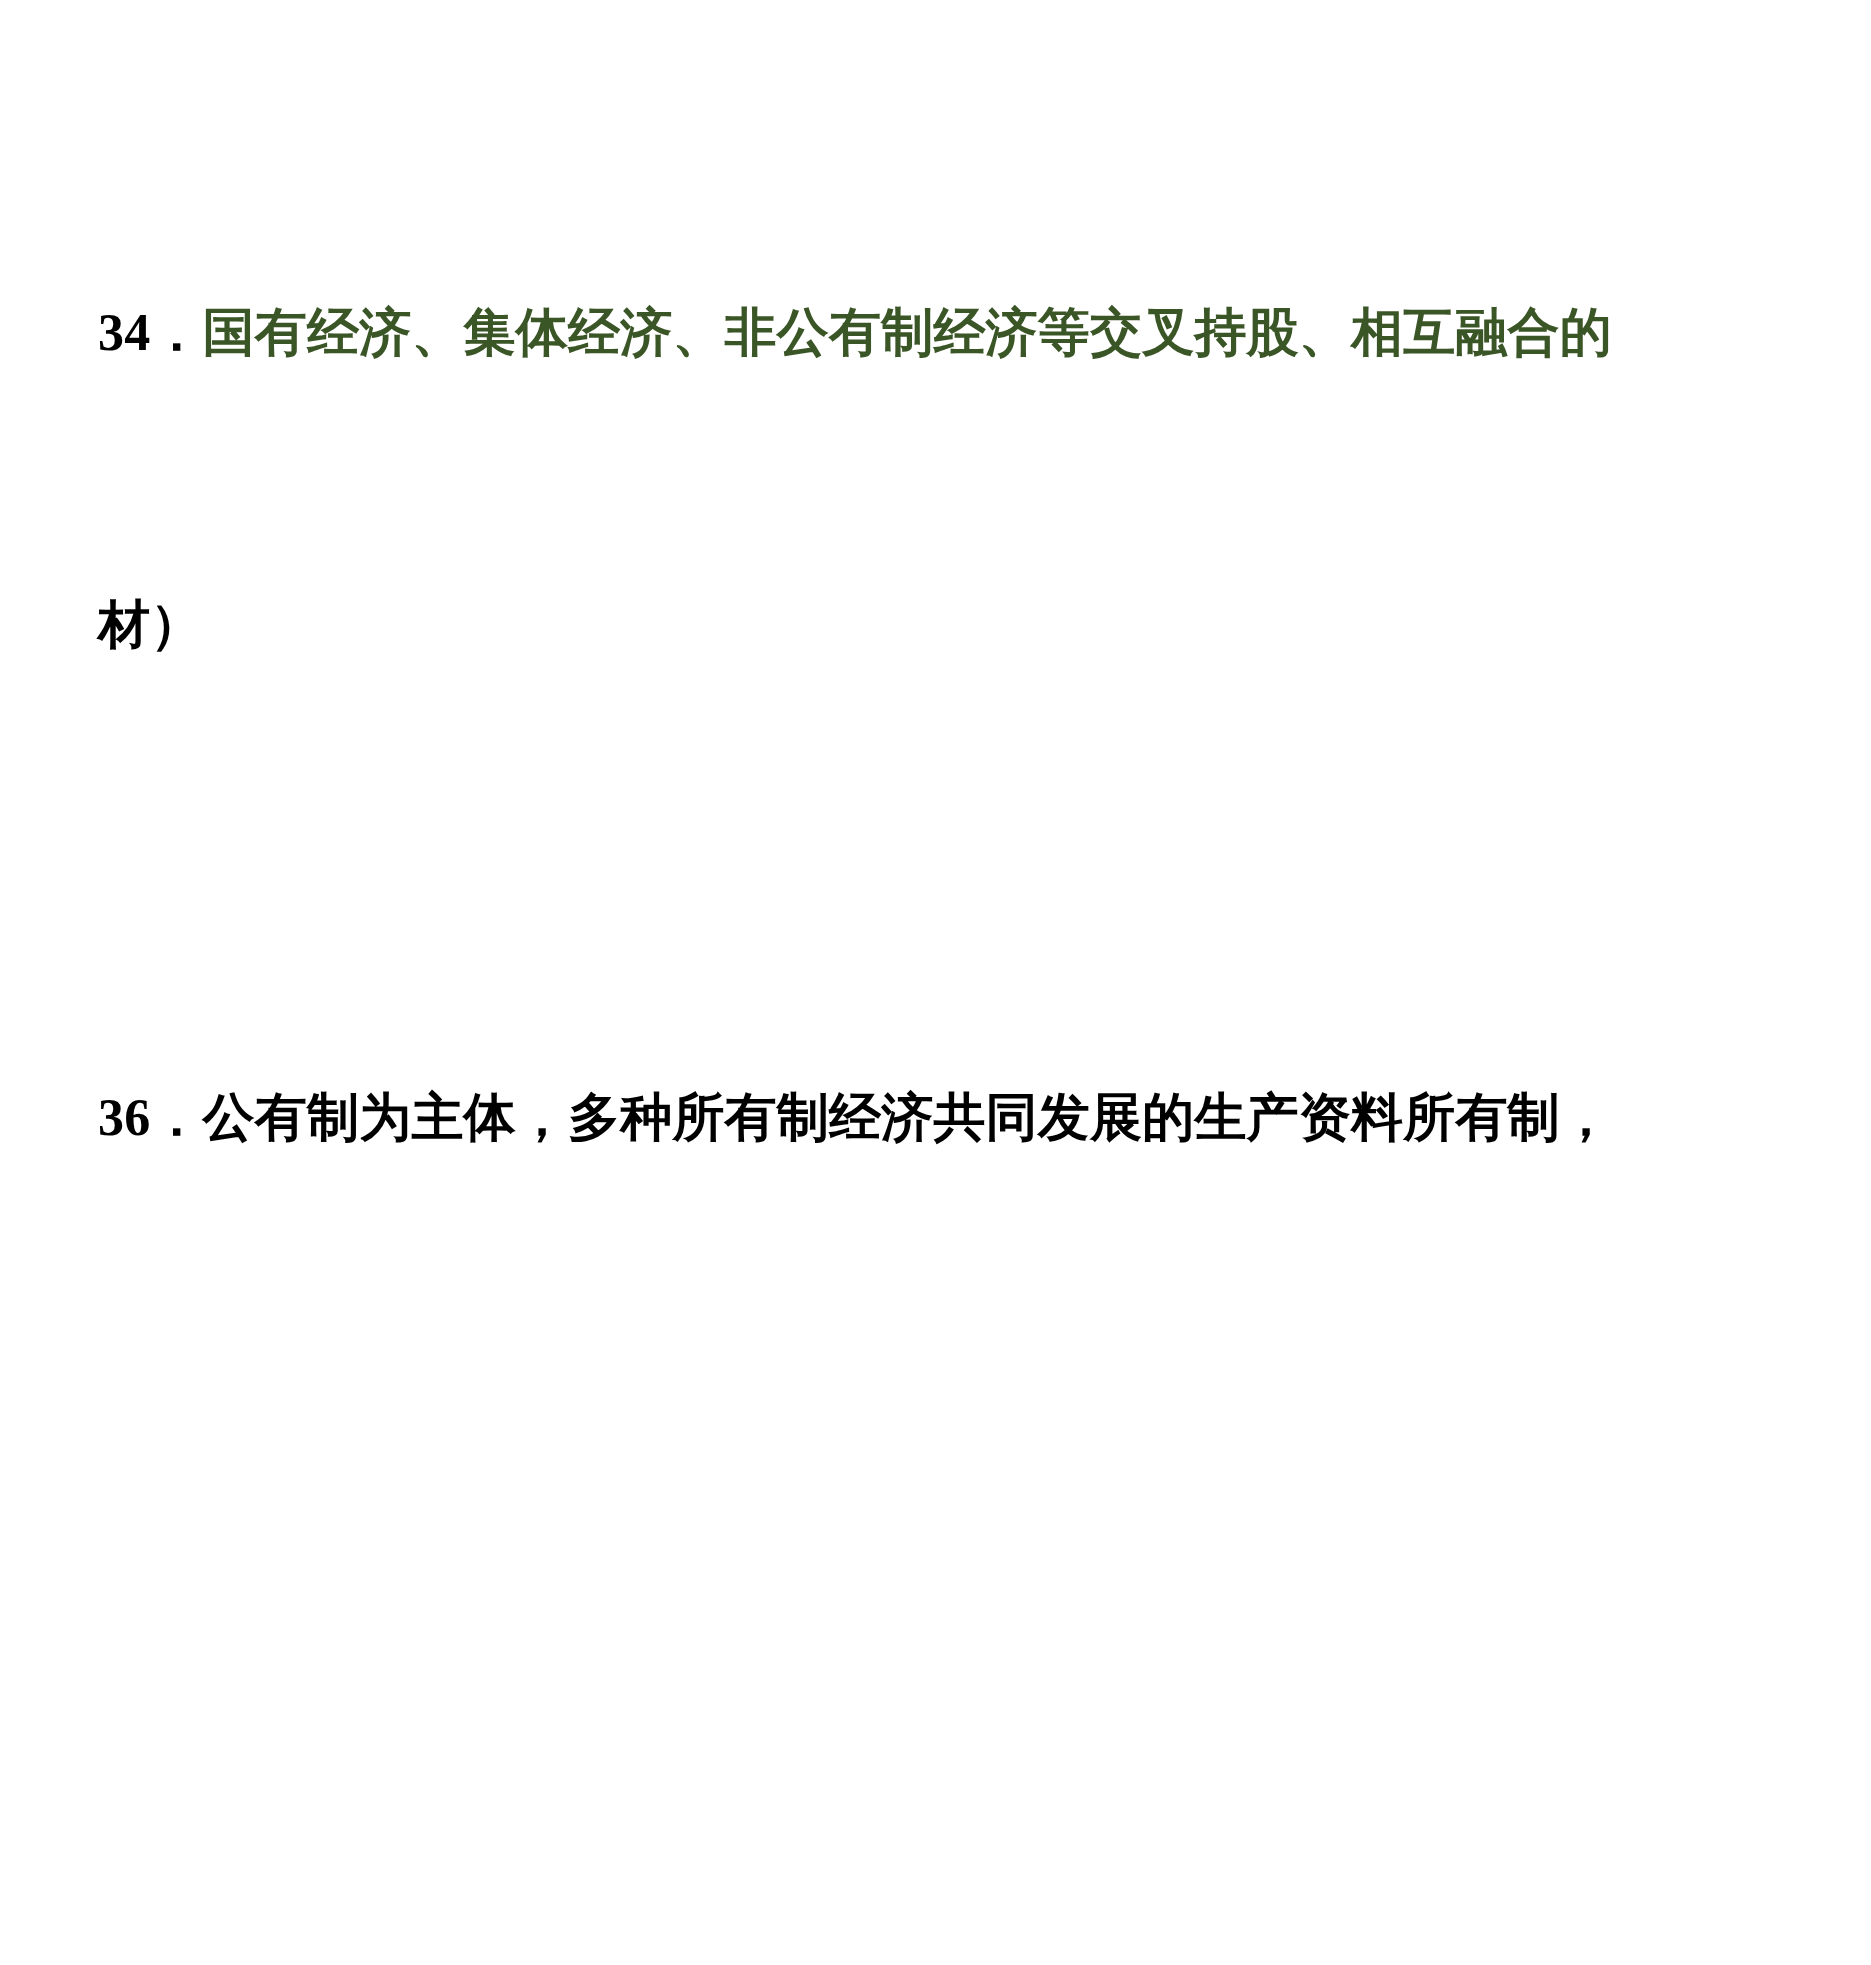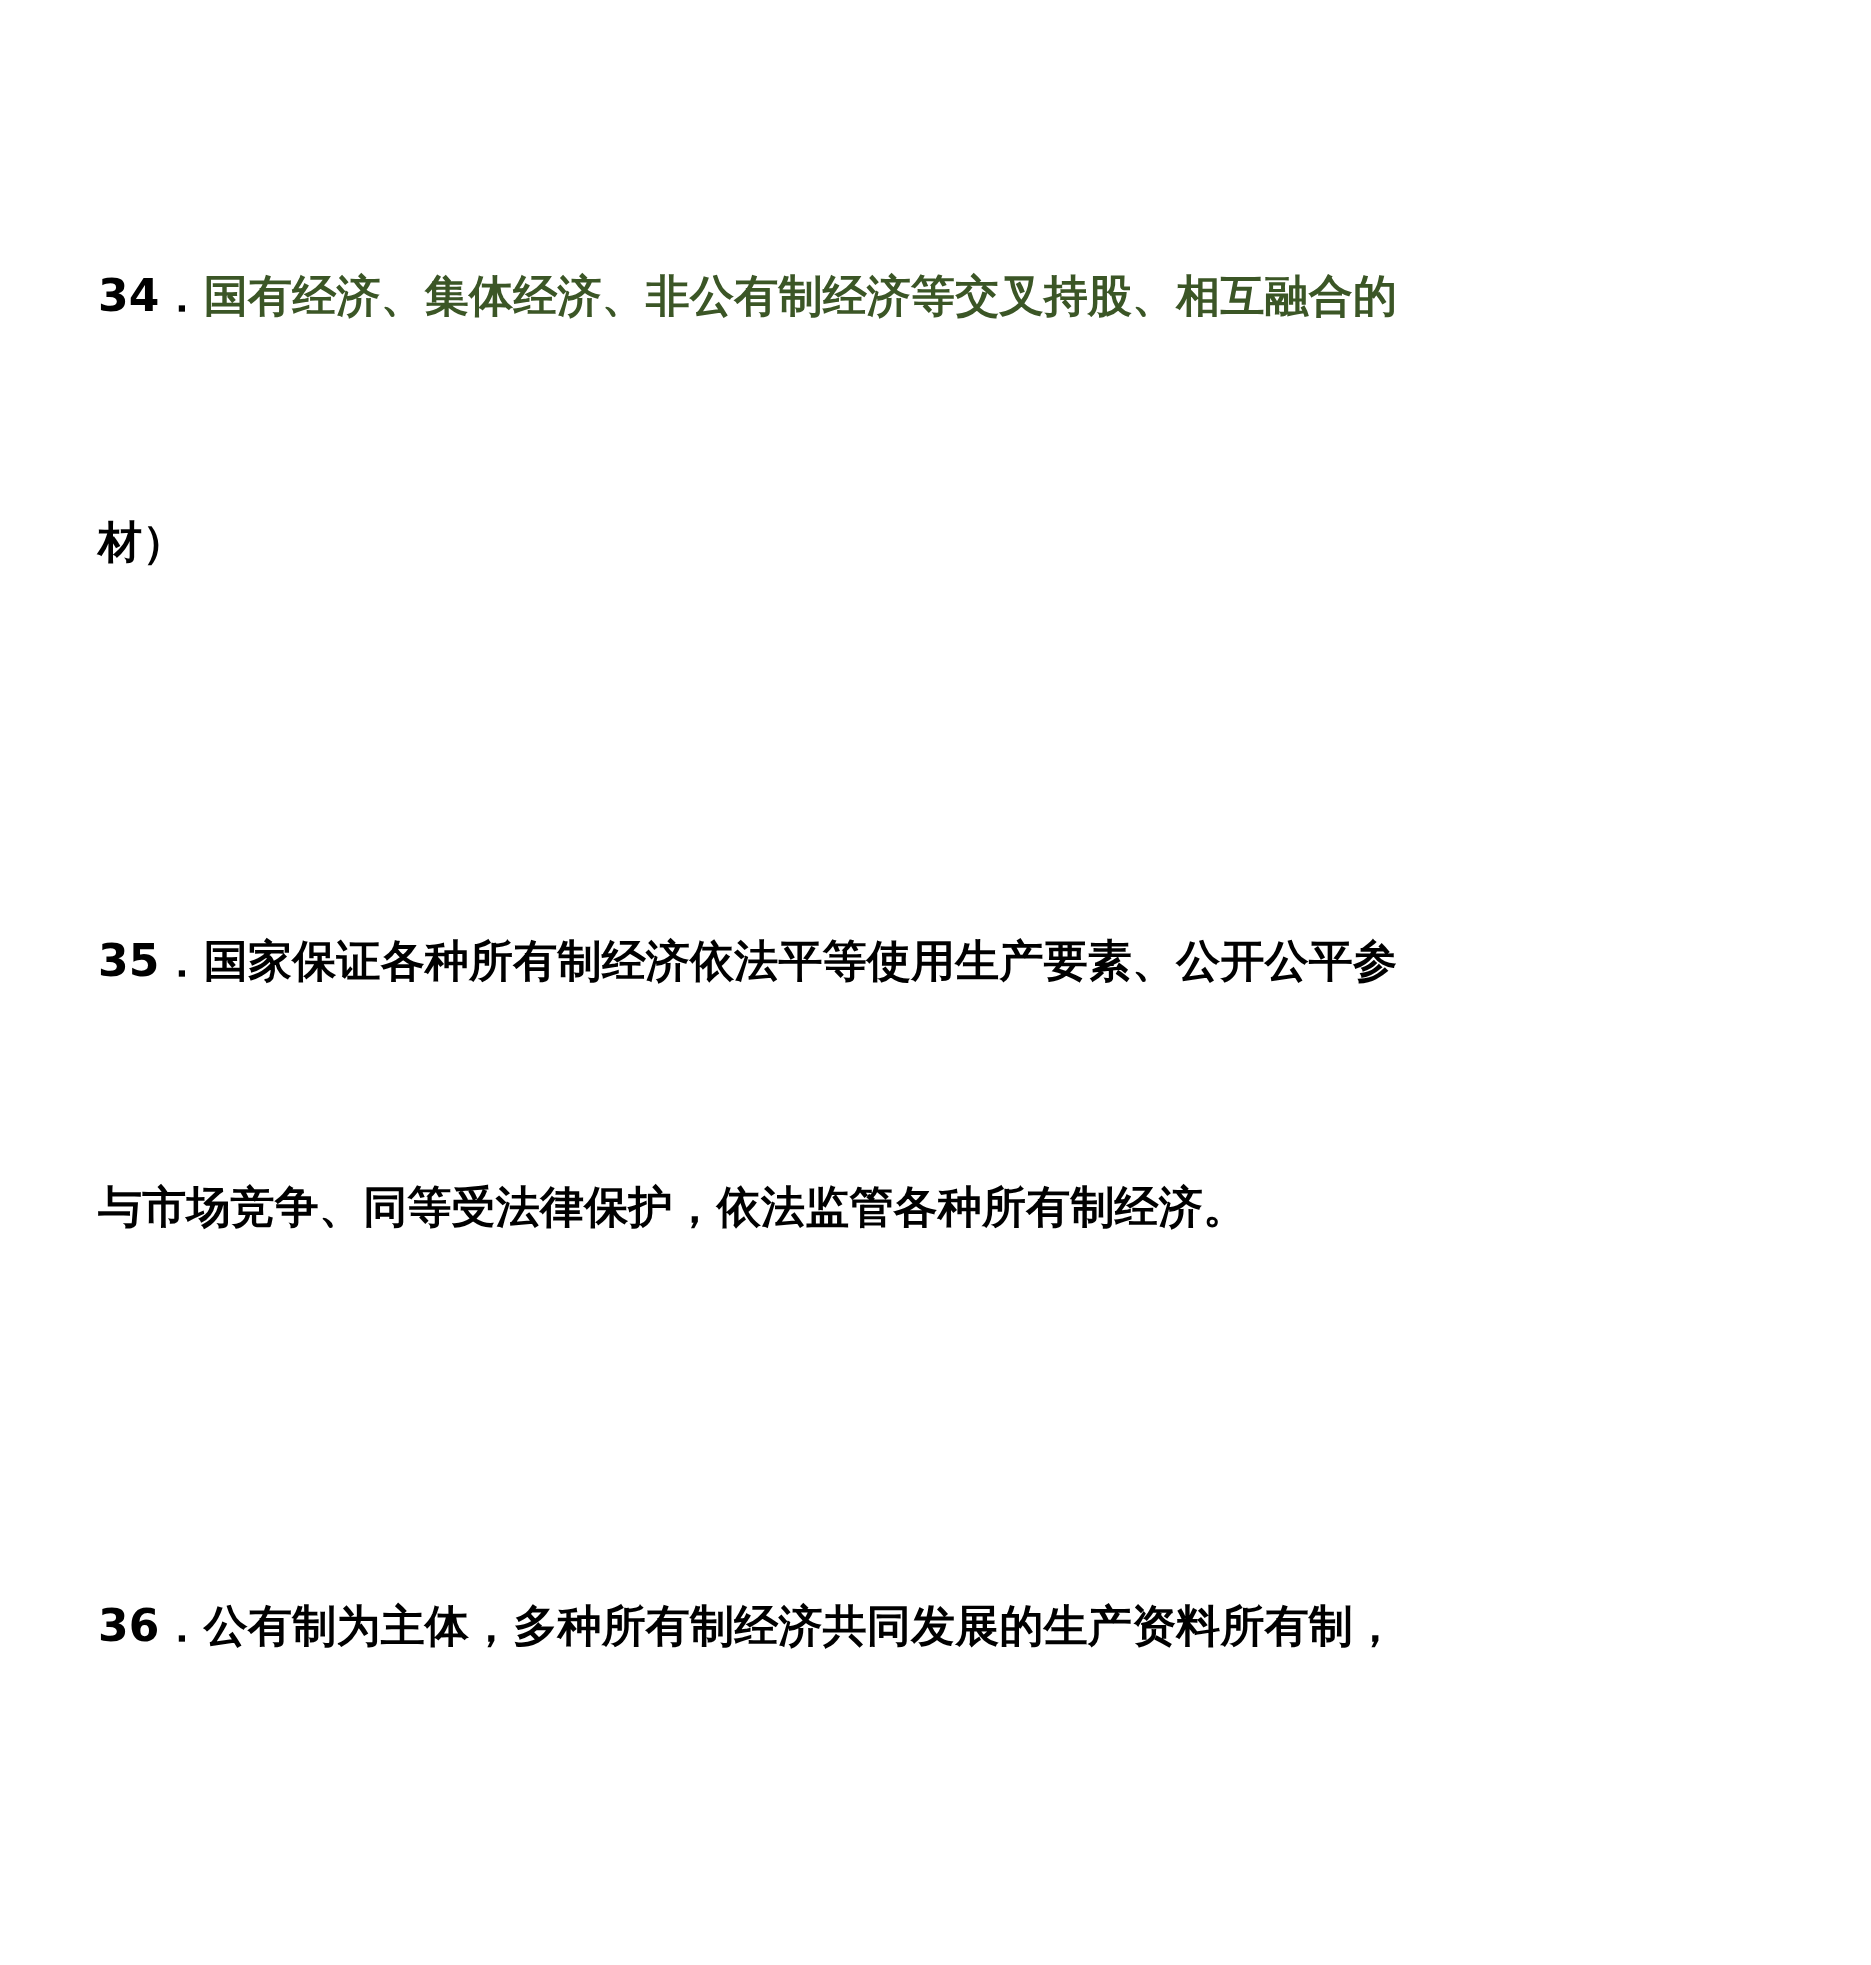--- a/index.html
+++ b/index.html
@@ -19,28 +19,29 @@
     box-sizing: border-box;
     padding: 90px 98px 0 98px;
     overflow: hidden;
   }
   .doc-body {
     width: 100%;
   }
   .para {
     margin: 0 0 7px 0;
     padding: 0;
-    font-size: 44px;
+    font-size: 52px;
     font-weight: 700;
     line-height: 1.87;
     color: #000000;
     letter-spacing: 0.2px;
     text-align: left;
     white-space: pre-wrap;
     word-break: break-all;
+    font-family: Liberation Serif, serif;
   }
   .para .line {
     display: block;
     white-space: pre;
   }
   .hl-green {
     color: #3b5626;
   }
 </style>
 </head>
@@ -48,24 +49,20 @@
 
 <div class="page">
 
   <div class="doc-body">
 
     <p class="para">
       <span class="line"><span>34．</span><span class="hl-green">国有经济、集体经济、非公有制经济等交叉持股、相互融合的</span></span>
       <span class="line"><span>材）</span></span>
     </p>
 
-    <p class="para">
-      <span class="line"><span>35．国家保证各种所有制经济依法平等使用生产要素、公开公平参</span></span>
-      <span class="line"><span>与市场竞争、同等受法律保护，依法监管各种所有制经济。</span></span>
-    </p>
 
     <p class="para">
       <span class="line"><span>36．公有制为主体，多种所有制经济共同发展的生产资料所有制，</span></span>
       
       
     </p>
 
   </div>
 
 </div>

